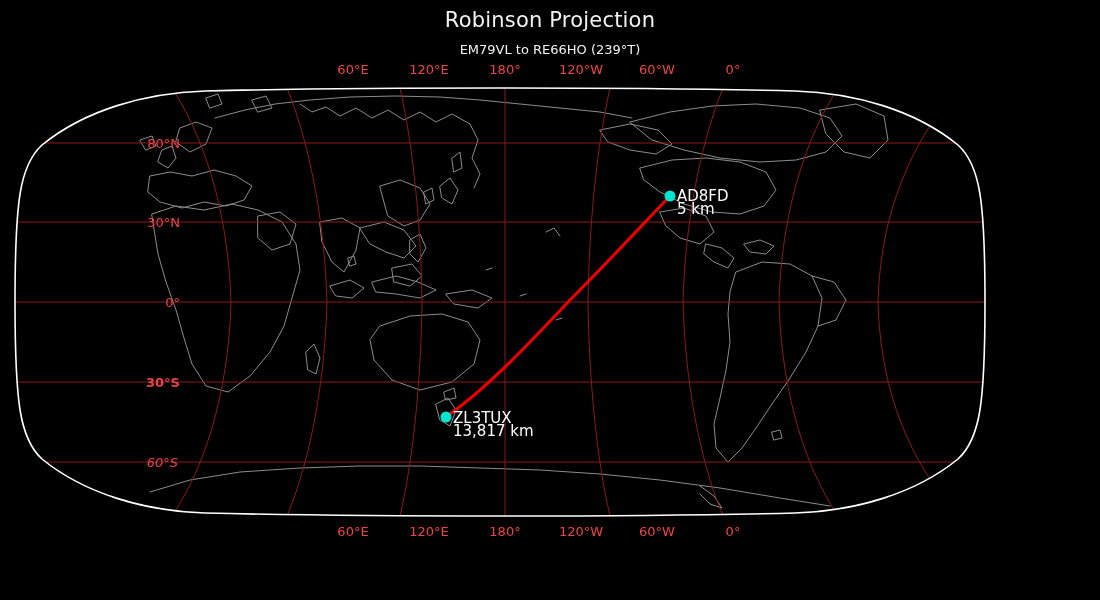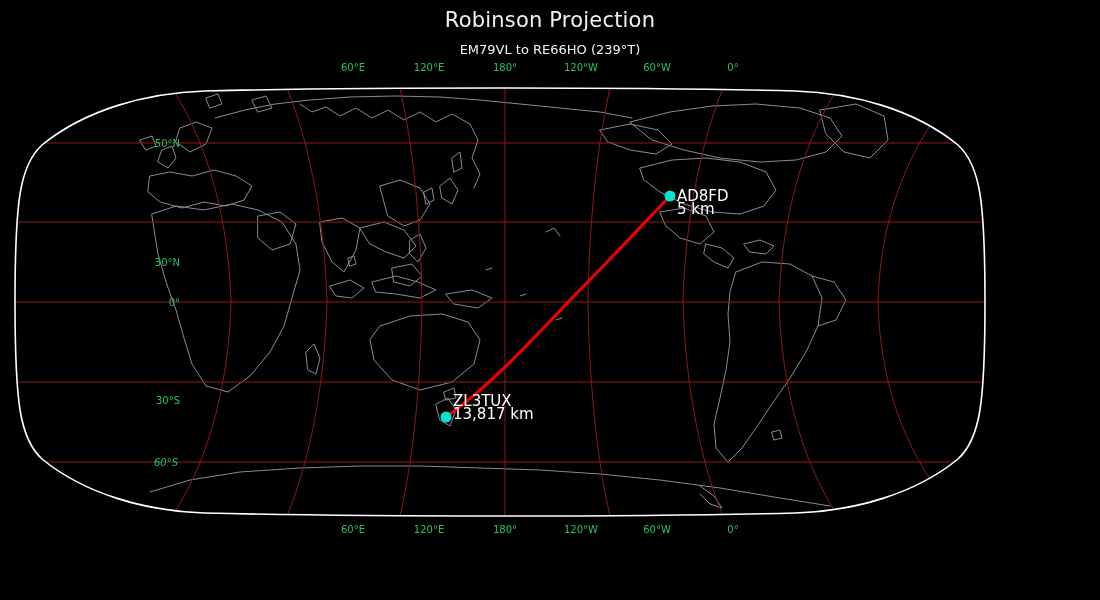--- a/index.html
+++ b/index.html
@@ -29,22 +29,22 @@
     position: absolute;
     top: 42px;
     left: 0;
     width: 1100px;
     text-align: center;
     color: #f2f2f2;
     font-size: 13px;
   }
   .lon-label, .lat-label {
     position: absolute;
-    color: #22c55e;
-    font-size: 10px;
+    color: #ef4444;
+    font-size: 13px;
     white-space: nowrap;
   }
   .lon-label {
     transform: translateX(-50%);
   }
   .lat-label {
     transform: translateY(-50%);
     text-align: right;
   }
   #mapwrap {
@@ -184,39 +184,39 @@
       <circle cx="670" cy="196" r="5.5" fill="#00e5cf"></circle>
       <circle cx="446" cy="417" r="5.5" fill="#00e5cf"></circle>
     </svg>
 
     
     <div class="marker-label" style="left:677px; top:190px;">
       <div>AD8FD</div>
       <div>5 km</div>
     </div>
 
-    <div class="marker-label" style="left:453px; top:395px;">
+    <div class="marker-label" style="left:453px; top:412px;">
       <div>ZL3TUX</div>
       <div>13,817 km</div>
     </div>
   </div>
 
   <div class="lon-label" style="left:353px; top:62px;">60°E</div>
   <div class="lon-label" style="left:429px; top:62px;">120°E</div>
   <div class="lon-label" style="left:505px; top:62px;">180°</div>
   <div class="lon-label" style="left:581px; top:62px;">120°W</div>
   <div class="lon-label" style="left:657px; top:62px;">60°W</div>
   <div class="lon-label" style="left:733px; top:62px;">0°</div>
 
   <div class="lon-label" style="left:353px; top:524px;">60°E</div>
   <div class="lon-label" style="left:429px; top:524px;">120°E</div>
   <div class="lon-label" style="left:505px; top:524px;">180°</div>
   <div class="lon-label" style="left:581px; top:524px;">120°W</div>
   <div class="lon-label" style="left:657px; top:524px;">60°W</div>
   <div class="lon-label" style="left:733px; top:524px;">0°</div>
 
-  <div class="lat-label" style="left:110px; top:143px; width:70px;">50°N</div>
-  <div class="lat-label" style="left:110px; top:222px; width:70px;margin-top:40px;">30°N</div>
+  <div class="lat-label" style="left:110px; top:143px; width:70px;">80°N</div>
+  <div class="lat-label" style="left:110px; top:222px; width:70px;">30°N</div>
   <div class="lat-label" style="left:110px; top:302px; width:70px;">0°</div>
-  <div class="lat-label" style="left:110px; top:400px; width:70px;">30°S</div>
+  <div class="lat-label" style="left:110px; top:382px; width:70px;font-weight:bold;">30°S</div>
   <div class="lat-label" style="left:108px; top:462px; width:70px;font-style:italic;">60°S</div>
 
 </div>
 
 </body></html>

